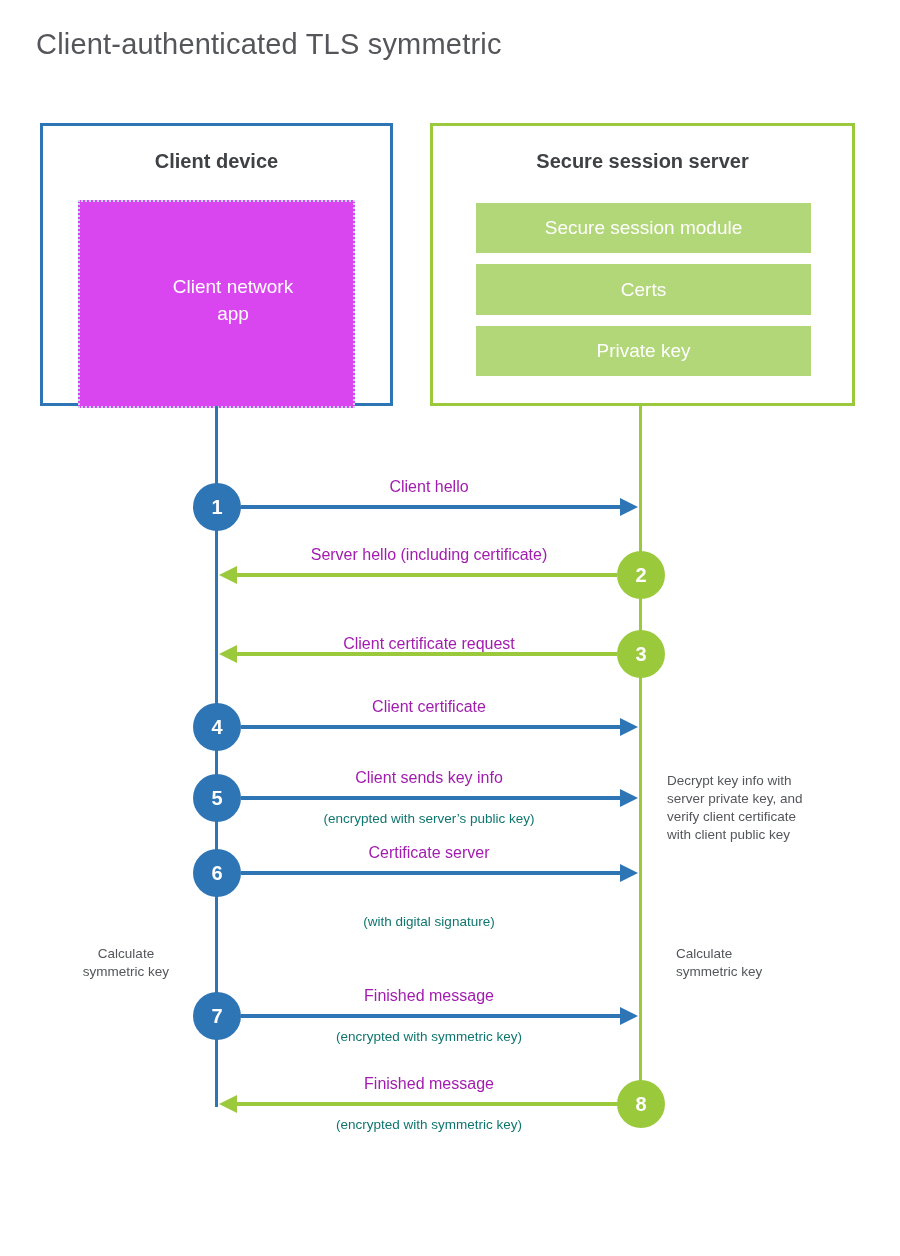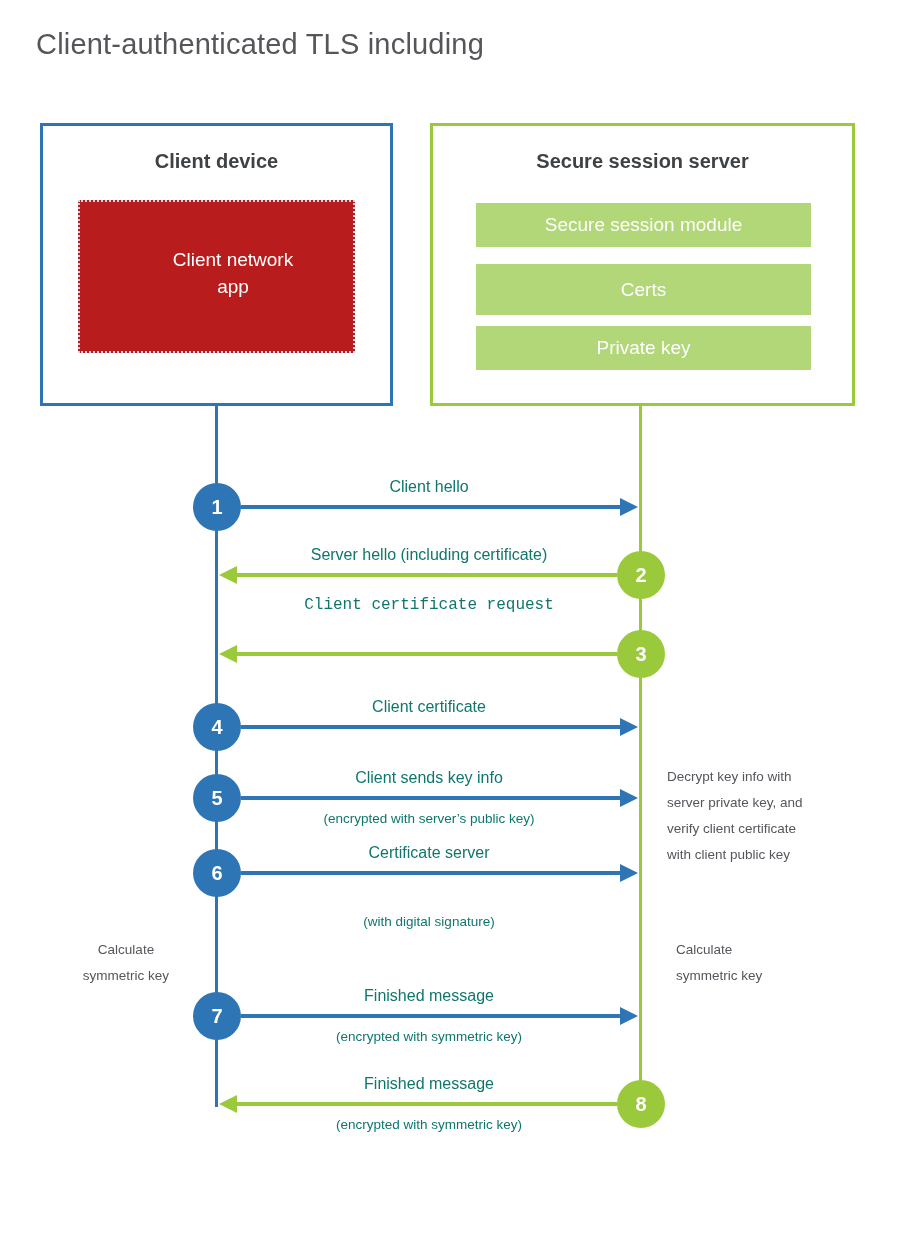--- a/index.html
+++ b/index.html
@@ -13,27 +13,27 @@
   }
   
   .actor-box { position:absolute; top:123px; height:283px; background:#ffffff; box-sizing:border-box; }
   .actor-box.client { left:40px;  width:353px; border:3px solid #2E75B5; }
   .actor-box.server { left:430px; width:425px; border:3px solid #9ACA3C; }
   .actor-heading {
     position:absolute; top:24px; left:0; width:100%; text-align:center;
     font-size:20px; font-weight:700; color:#3F4245;
   }
   .app-box {
-    position:absolute; left:35px; top:74px; width:277px; height:153px;
-    background:#b91c1c; border:2px dotted #C4D9EE; box-sizing:border-box;
+    position:absolute; left:35px; top:74px; width:277px; height:208px;
+    background:#d946ef; border:2px dotted #C4D9EE; box-sizing:border-box;
     display:flex; align-items:center; justify-content:center; padding-bottom:8px;padding-left:33px;
   }
   .app-box-label { color:#ffffff; font-size:19px; text-align:center; white-space:pre-line; line-height:27px; }
   .module-bar {
-    position:absolute; left:43px; width:335px; height:44px; background:#B2D778;
+    position:absolute; left:43px; width:335px; height:50px; background:#B2D778;
     display:flex; align-items:center; justify-content:center;
     color:#ffffff; font-size:19px;
   }
   .bar-1 { top:77px; }  .bar-2 { top:138px; height:51px; }  .bar-3 { top:200px; }
   
   .lifeline { position:absolute; width:3px; top:406px; z-index:1; }
   .lifeline.client { left:215px; height:701px; background:#2E75B5; }
   .lifeline.server { left:639px; height:698px; background:#9ACA3C; }
   
   .step-circle {
@@ -47,41 +47,41 @@
   .a-blue  { background:#2E75B5; }
   .a-green { background:#9ACA3C; }
   .arrow-head {
     position:absolute; width:0; height:0; margin-top:-9px; z-index:2;
     border-top:9px solid transparent; border-bottom:9px solid transparent;
   }
   .h-right { border-left:18px solid #2E75B5; }
   .h-left  { border-right:18px solid #9ACA3C; }
   .msg-label {
     position:absolute; left:219px; width:420px; text-align:center;
-    font-size:16px; line-height:21px; color:#0f766e; z-index:2;
+    font-size:16px; line-height:21px; color:#a21caf; z-index:2;
   }
   .msg-sub {
     position:absolute; left:219px; width:420px; text-align:center;
     font-size:13.5px; line-height:17px; color:#0f766e; z-index:2;
   }
   
   .note {
-    position:absolute; font-size:13.5px; line-height:26px; color:#54565B;
-    white-space:pre-line; z-index:2;
+    position:absolute; font-size:13.5px; line-height:18px; color:#54565B;
+    white-space:pre-line; z-index:2;margin-top:8px;
   }
   .note-decrypt { left:667px; top:764px; text-align:left; }
   .note-calc-client { left:62px; top:937px; width:128px; text-align:center; }
   .note-calc-server { left:676px; top:937px; text-align:left; }
 </style>
 </head>
 <body>
 
 <div class="canvas">
 
-  <div class="page-title">Client-authenticated TLS including</div>
+  <div class="page-title">Client-authenticated TLS symmetric</div>
 
   <div class="actor-box client">
     <div class="actor-heading">Client device</div>
     <div class="app-box">
       <div class="app-box-label">Client network
 app</div>
     </div>
   </div>
 
   <div class="actor-box server">
@@ -99,21 +99,21 @@
       <div class="arrow-line a-blue" style="left: 241px; top: 507px; width: 380px;"></div>
       <div class="arrow-head h-right" style="left: 620px; top: 507px;"></div>
       <div class="msg-label" style="top: 476px;">Client hello</div>
       <div class="step-circle c-green" style="left: 641px; top: 575px;">2</div>
       <div class="arrow-line a-green" style="left: 236px; top: 575px; width: 381px;"></div>
       <div class="arrow-head h-left" style="left: 219px; top: 575px;"></div>
       <div class="msg-label" style="top: 544px;">Server hello (including certificate)</div>
       <div class="step-circle c-green" style="left: 641px; top: 654px;">3</div>
       <div class="arrow-line a-green" style="left: 236px; top: 654px; width: 381px;"></div>
       <div class="arrow-head h-left" style="left: 219px; top: 654px;"></div>
-      <div class="msg-label" style="top: 595px; font-family: Liberation Mono, monospace;">Client certificate request</div>
+      <div class="msg-label" style="top: 633px;">Client certificate request</div>
       <div class="step-circle c-blue" style="left: 217px; top: 727px;">4</div>
       <div class="arrow-line a-blue" style="left: 241px; top: 727px; width: 380px;"></div>
       <div class="arrow-head h-right" style="left: 620px; top: 727px;"></div>
       <div class="msg-label" style="top: 696px;">Client certificate</div>
       <div class="step-circle c-blue" style="left: 217px; top: 798px;">5</div>
       <div class="arrow-line a-blue" style="left: 241px; top: 798px; width: 380px;"></div>
       <div class="arrow-head h-right" style="left: 620px; top: 798px;"></div>
       <div class="msg-label" style="top: 767px; text-align: center;">Client sends key info</div>
       <div class="msg-sub" style="top: 810px;">(encrypted with server’s public key)</div>
       <div class="step-circle c-blue" style="left: 217px; top: 873px;">6</div>

